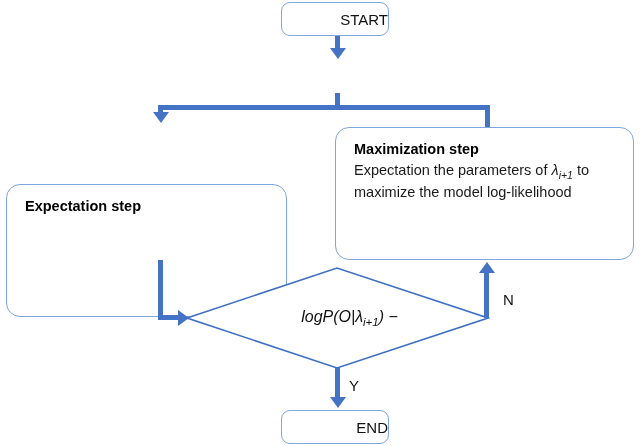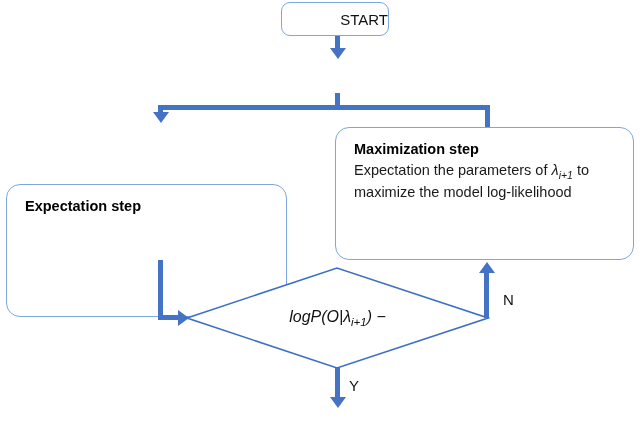--- a/index.html
+++ b/index.html
@@ -93,21 +93,21 @@
   #decision-node {
     position: absolute;
     left: 185px;
     top: 266px;
     width: 305px;
     height: 104px;
   }
   #decision-node svg { display: block; }
   #decision-label {
     position: absolute;
-    left: 0;
+    left: 12px;
     top: 0;
     width: 305px;
     height: 104px;
     display: flex;
     flex-direction: column;
     align-items: center;
     justify-content: center;
     font-style: italic;
     font-size: 16px;
     line-height: 1.28;
@@ -197,14 +197,17 @@
   </div>
 
   <div class="conn vline" style="left:484px; top:272px; height:46px;"></div>
   <div class="arrow-up" style="left:478.5px; top:262px;"></div>
   <span class="branch-label" id="label-n">N</span>
 
   <div class="conn vline" style="left:335px; top:368px; height:30px;"></div>
   <div class="arrow-down" style="left:329.5px; top:397px;"></div>
   <span class="branch-label" id="label-y">Y</span>
 
+  <div class="node" id="end-node">
+    <span>END</span>
+  </div>
 
 </div>
 
 </body></html>

